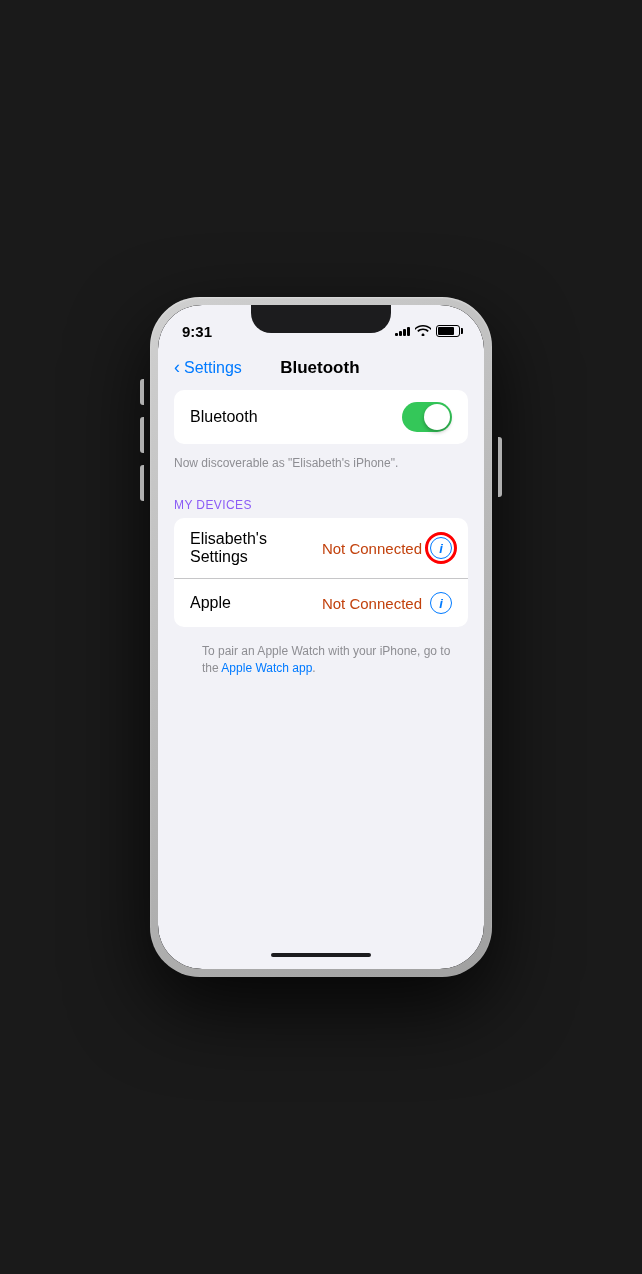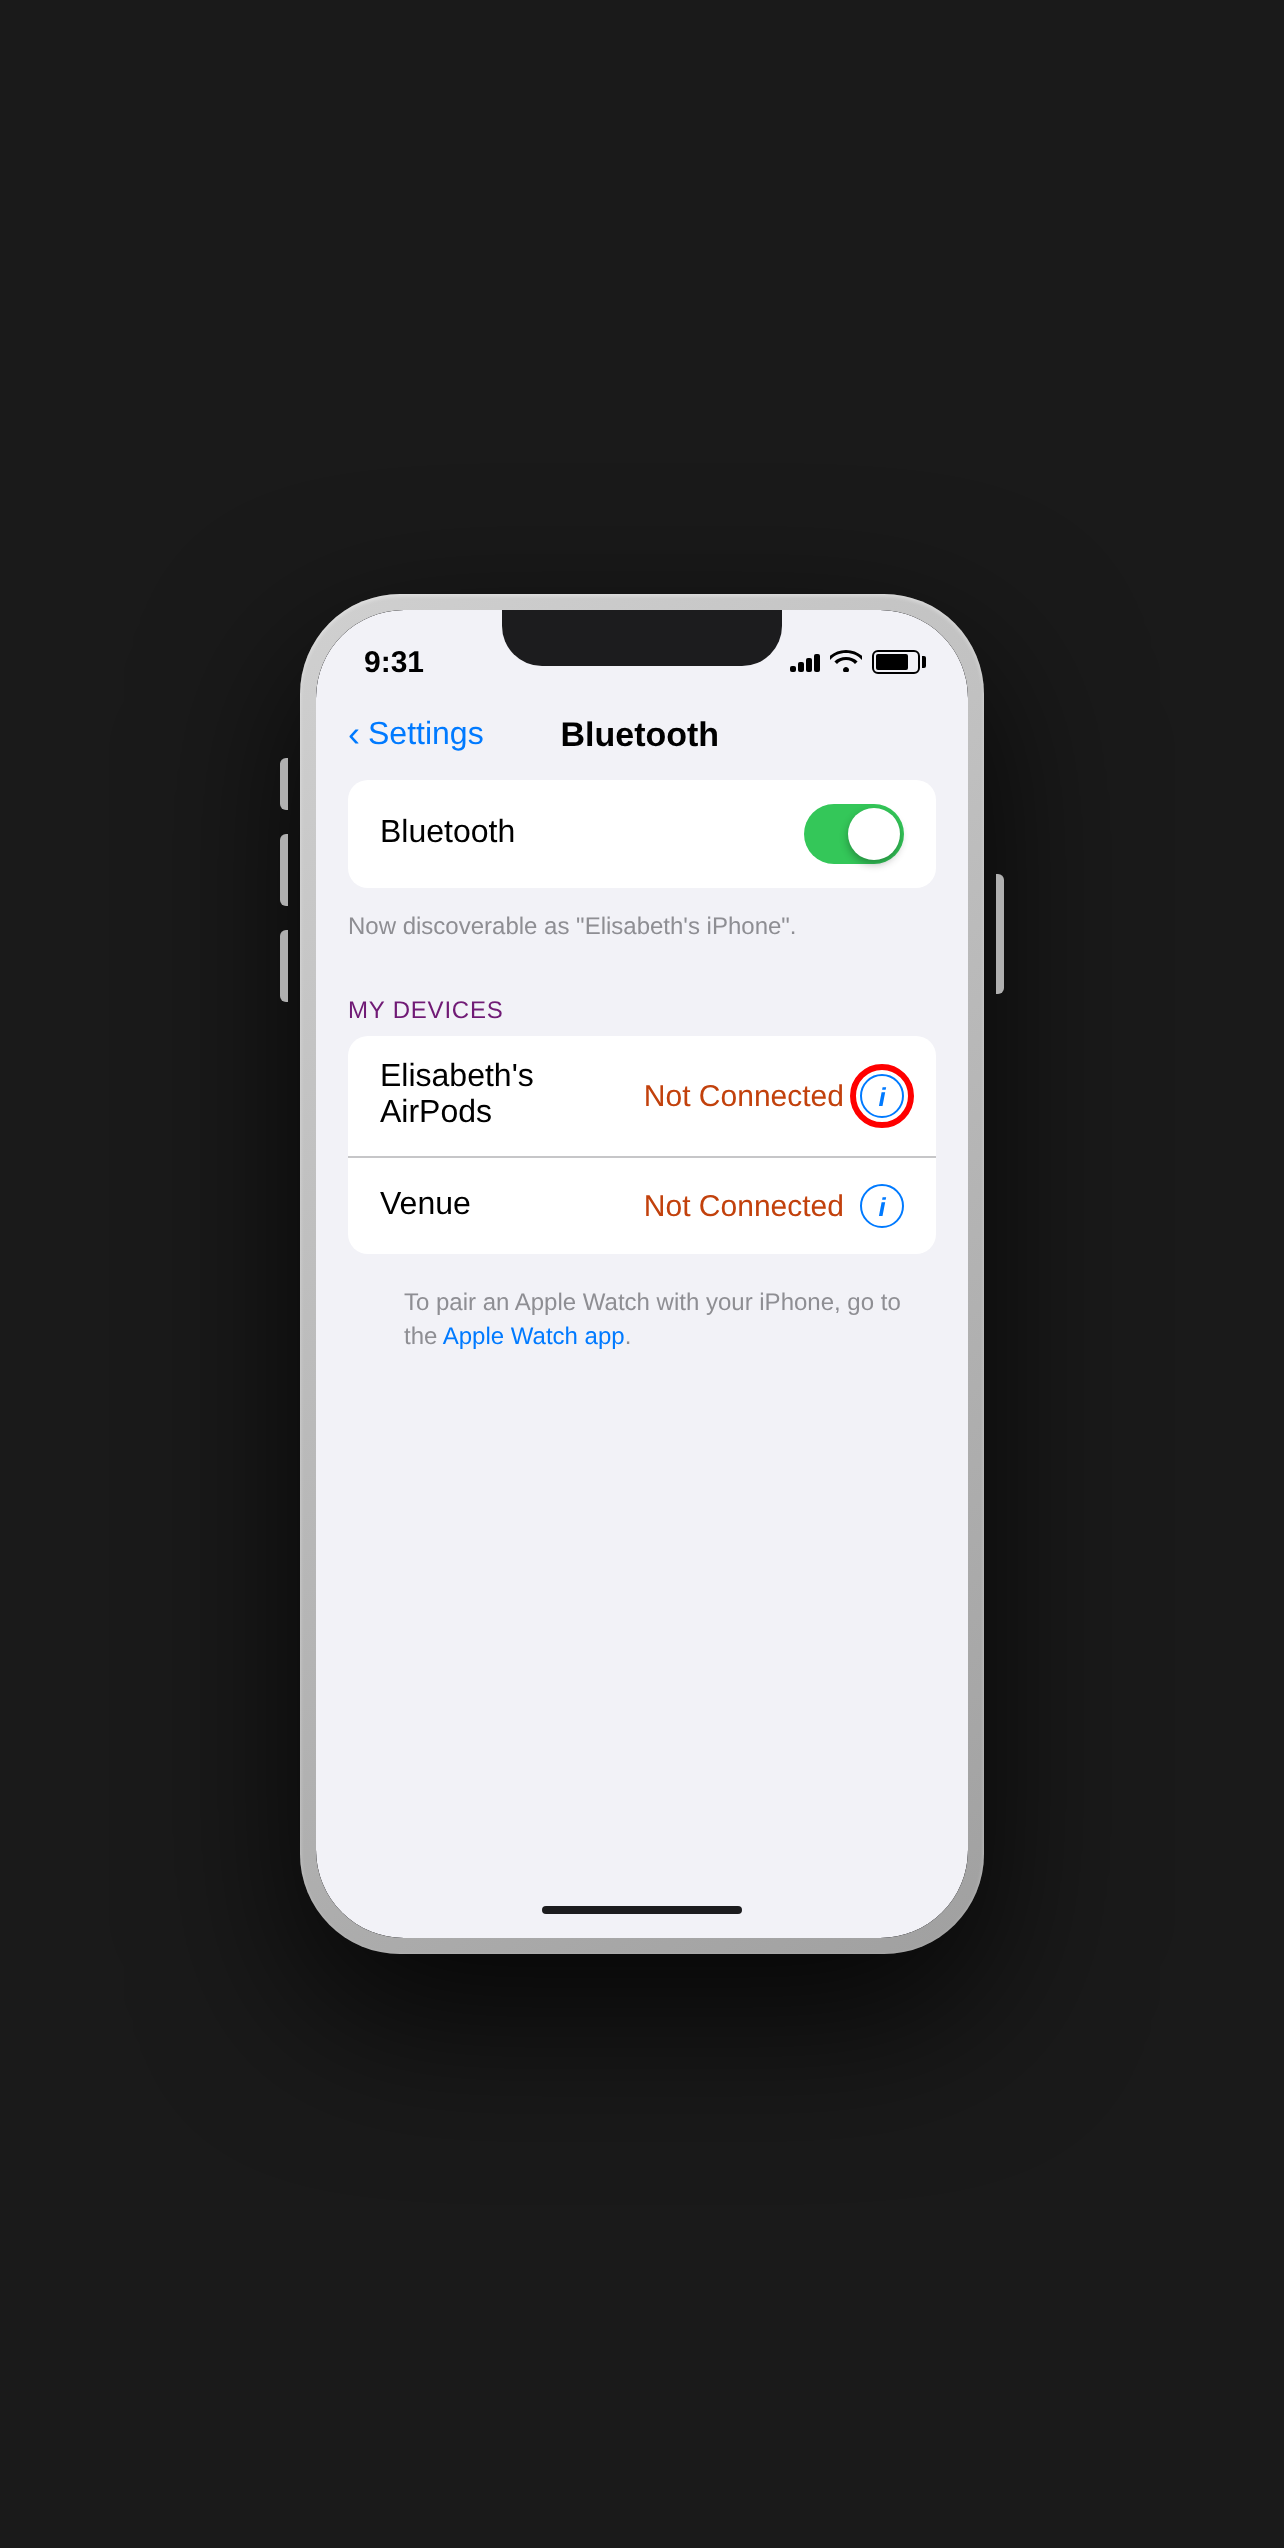--- a/index.html
+++ b/index.html
@@ -218,21 +218,21 @@
     .discoverable-text {
       padding: 4px 16px 12px;
       font-size: 12px;
       color: #8e8e93;
     }
 
     .section-header {
       padding: 16px 16px 6px;
       font-size: 12px;
       font-weight: 500;
-      color: #701a75;
+      color: #8b5cf6;
       text-transform: uppercase;
       letter-spacing: 0.4px;
       display: flex;
       align-items: center;
       gap: 8px;
     }
 
     .spinner {
       display: inline-block;
       width: 16px;
@@ -407,29 +407,29 @@
 
         <div class="discoverable-text">Now discoverable as "Elisabeth's iPhone".</div>
 
         <div class="section-header">
           <span>MY DEVICES</span>
         </div>
 
         <div class="list-group">
 
           <div class="list-item">
-            <span class="list-item-label">Elisabeth's AirPods</span>
+            <span class="list-item-label">Elisabeth's Settings</span>
             <span class="list-item-status">Not Connected</span>
             <div class="info-button info-button-highlighted">
               <span>i</span>
             </div>
           </div>
 
           <div class="list-item">
-            <span class="list-item-label">Venue</span>
+            <span class="list-item-label">Apple</span>
             <span class="list-item-status">Not Connected</span>
             <div class="info-button">
               <span>i</span>
             </div>
           </div>
         </div>
 
 
 
         <div class="apple-watch-text">

